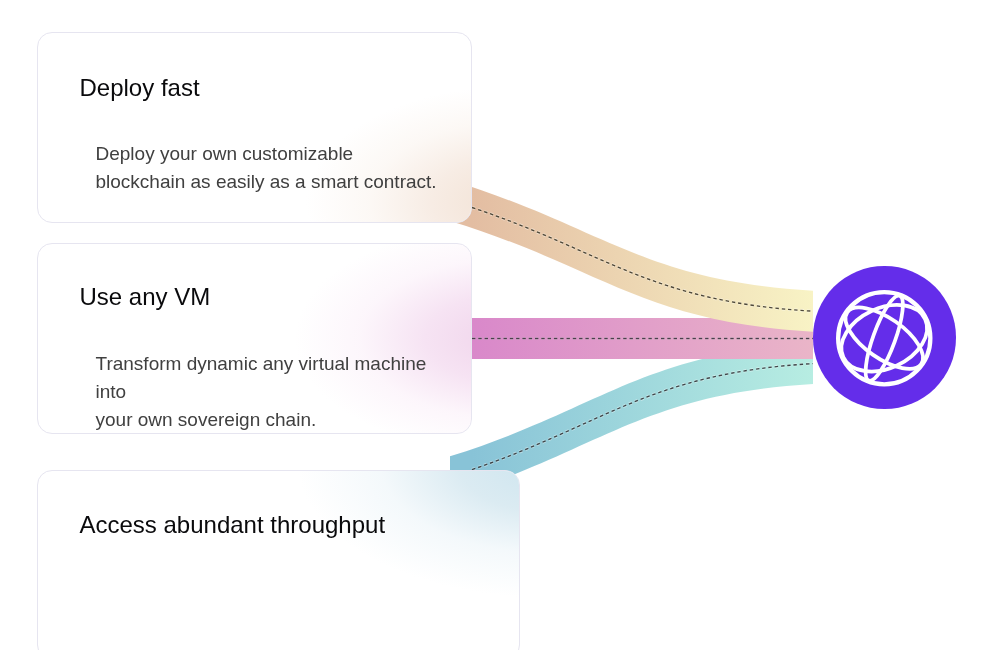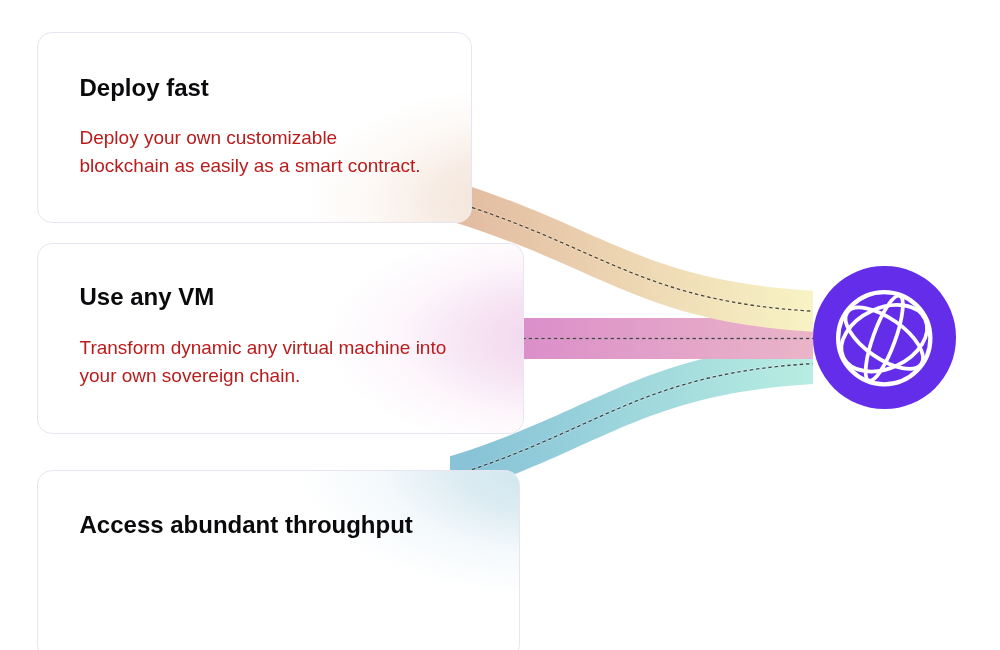--- a/index.html
+++ b/index.html
@@ -5,24 +5,24 @@
 <style>
   html,body{margin:0;padding:0;}
   body{width:1000px;height:650px;background:#ffffff;font-family:"Liberation Sans",sans-serif;overflow:hidden;}
   #stage{position:relative;width:1000px;height:650px;}
   .ribbons{position:absolute;left:0;top:0;width:1000px;height:650px;}
   .card{position:absolute;box-sizing:border-box;border:1px solid #e6e5f0;border-radius:15px;background:#fff;overflow:hidden;}
   .card .glow{position:absolute;inset:0;}
   .glow1{background:radial-gradient(56% 72% at 110% 90%, #f2e1d3 0%, #f7ece4 34%, rgba(250,243,237,0.55) 60%, rgba(255,255,255,0) 86%);}
   .glow2{background:radial-gradient(58% 72% at 108% 50%, #f0d4eb 0%, #f6e3f3 32%, rgba(251,240,249,0.6) 58%, rgba(255,255,255,0) 84%);}
   .glow3{background:radial-gradient(62% 85% at 106% -4%, #cde5ef 0%, #dbebf2 30%, rgba(237,245,249,0.62) 56%, rgba(255,255,255,0) 84%);}
-  .card h3{position:absolute;left:41.5px;margin:0;font-size:24px;font-weight:700;line-height:24px;color:#0a0a0c;white-space:nowrap;}
-  .card p{position:absolute;left:41.5px;margin:0;font-size:19px;line-height:28.2px;color:#b91c1c;white-space:pre-line;}
+  .card h3{position:absolute;left:41.5px;margin:0;font-size:24px;font-weight:400;line-height:24px;color:#0a0a0c;white-space:nowrap;}
+  .card p{position:absolute;left:41.5px;margin:16px;font-size:19px;line-height:28.2px;color:#404040;white-space:pre-line;}
   #c1{left:37px;top:32px;width:435px;height:191px;}
-  #c2{left:37px;top:243px;width:487px;height:191px;}
+  #c2{left:37px;top:243px;width:435px;height:191px;}
   #c3{left:37px;top:470px;width:483px;height:190px;}
   #logo{position:absolute;left:813px;top:266px;width:142.5px;height:142.5px;border-radius:50%;background:#642DEA;}
   #globe{position:absolute;left:0;top:0;}
 </style>
 </head>
 <body>
 
 <div id="stage">
   <svg class="ribbons" viewBox="0 0 1000 650" width="1000" height="650">
     <defs>

